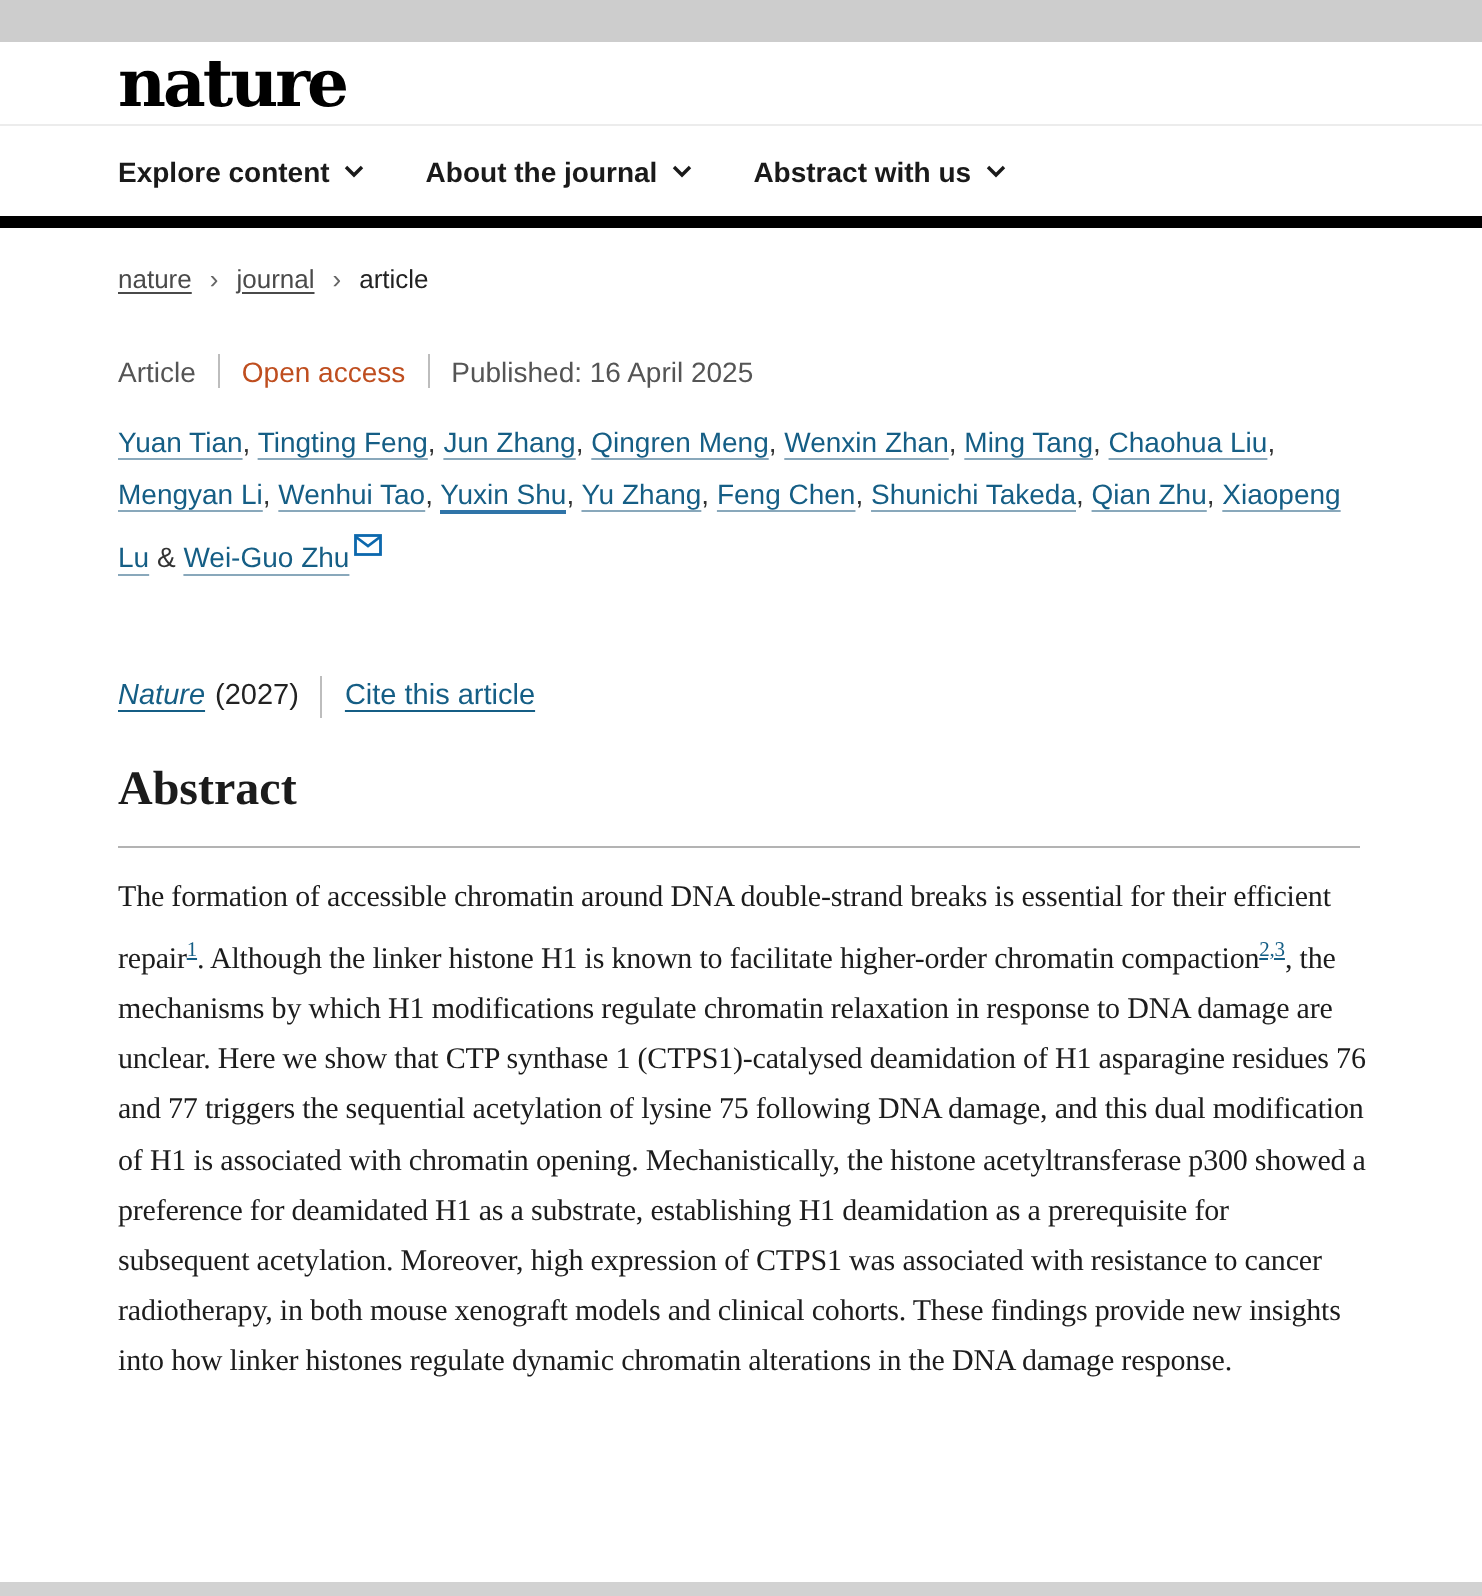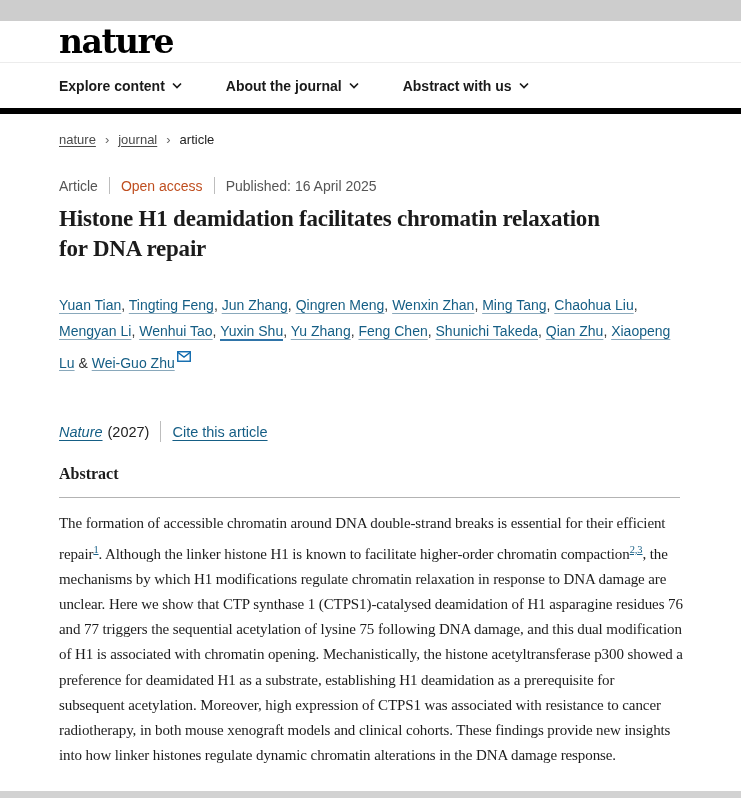--- a/index.html
+++ b/index.html
@@ -29,21 +29,21 @@
     font-size: 33px;
     letter-spacing: -1.5px;
     color: #000;
     line-height: 1;
     cursor: pointer;
   }
   .navbar {
     height: 45px;
     display: flex;
     align-items: center;
-    gap: 44px;
+    gap: 31px;
     padding-left: 59px;
     border-bottom: 6px solid #000;
     background: #fff;
   }
   .nav-item {
     display: inline-flex;
     align-items: center;
     gap: 7px;
     font-size: 14px;
     font-weight: 700;
@@ -148,21 +148,21 @@
   }
   .metrics-row a {
     color: #155e85;
     text-decoration: underline;
     text-underline-offset: 3px;
     cursor: pointer;
   }
   h2.abstract-heading {
     font-family: "Liberation Serif", serif;
     font-weight: 700;
-    font-size: 16px;
+    font-size: 24px;
     color: #1b1b1b;
     margin: 0 0 14px 0;
   }
   .abstract-rule {
     border: none;
     border-top: 1px solid #b3b3b3;
     margin: 0 0 13px 0;
     width: 621px;
   }
   .abstract-text {
@@ -230,21 +230,20 @@
     </div>
 
   <div class="meta-row">
     <span>Article</span>
     <span class="pipe"></span>
     <a class="open-access">Open access</a>
     <span class="pipe"></span>
     <span>Published: 16 April 2025</span>
   </div>
 
-  <h1 class="article-title">Histone H1 deamidation facilitates chromatin relaxation for DNA repair</h1>
 
   <p class="authors"><a class="author-link">Yuan Tian</a>, <a class="author-link">Tingting Feng</a>, <a class="author-link">Jun Zhang</a>, <a class="author-link">Qingren Meng</a>, <a class="author-link">Wenxin Zhan</a>, <a class="author-link">Ming Tang</a>, <a class="author-link">Chaohua Liu</a>, <a class="author-link">Mengyan Li</a>, <a class="author-link">Wenhui Tao</a>, <a class="author-link hl">Yuxin Shu</a>, <a class="author-link">Yu Zhang</a>, <a class="author-link">Feng Chen</a>, <a class="author-link">Shunichi Takeda</a>, <a class="author-link">Qian Zhu</a>, <a class="author-link">Xiaopeng Lu</a> &amp; <a class="author-link">Wei-Guo Zhu</a><span class="email-icon-wrap"><svg width="14" height="11" viewBox="0 0 14 11">
           <rect x="0.75" y="0.75" width="12.5" height="9.5" fill="none" stroke="#0c68ad" stroke-width="1.4"></rect>
           <path d="M1 1.5l6 4.5 6-4.5" fill="none" stroke="#0c68ad" stroke-width="1.4"></path>
         </svg></span></p>
 
   <div class="journal-row">
     <a class="journal-name">Nature</a>
     <span>(2027)</span>
     <span class="pipe pipe-tall"></span>

